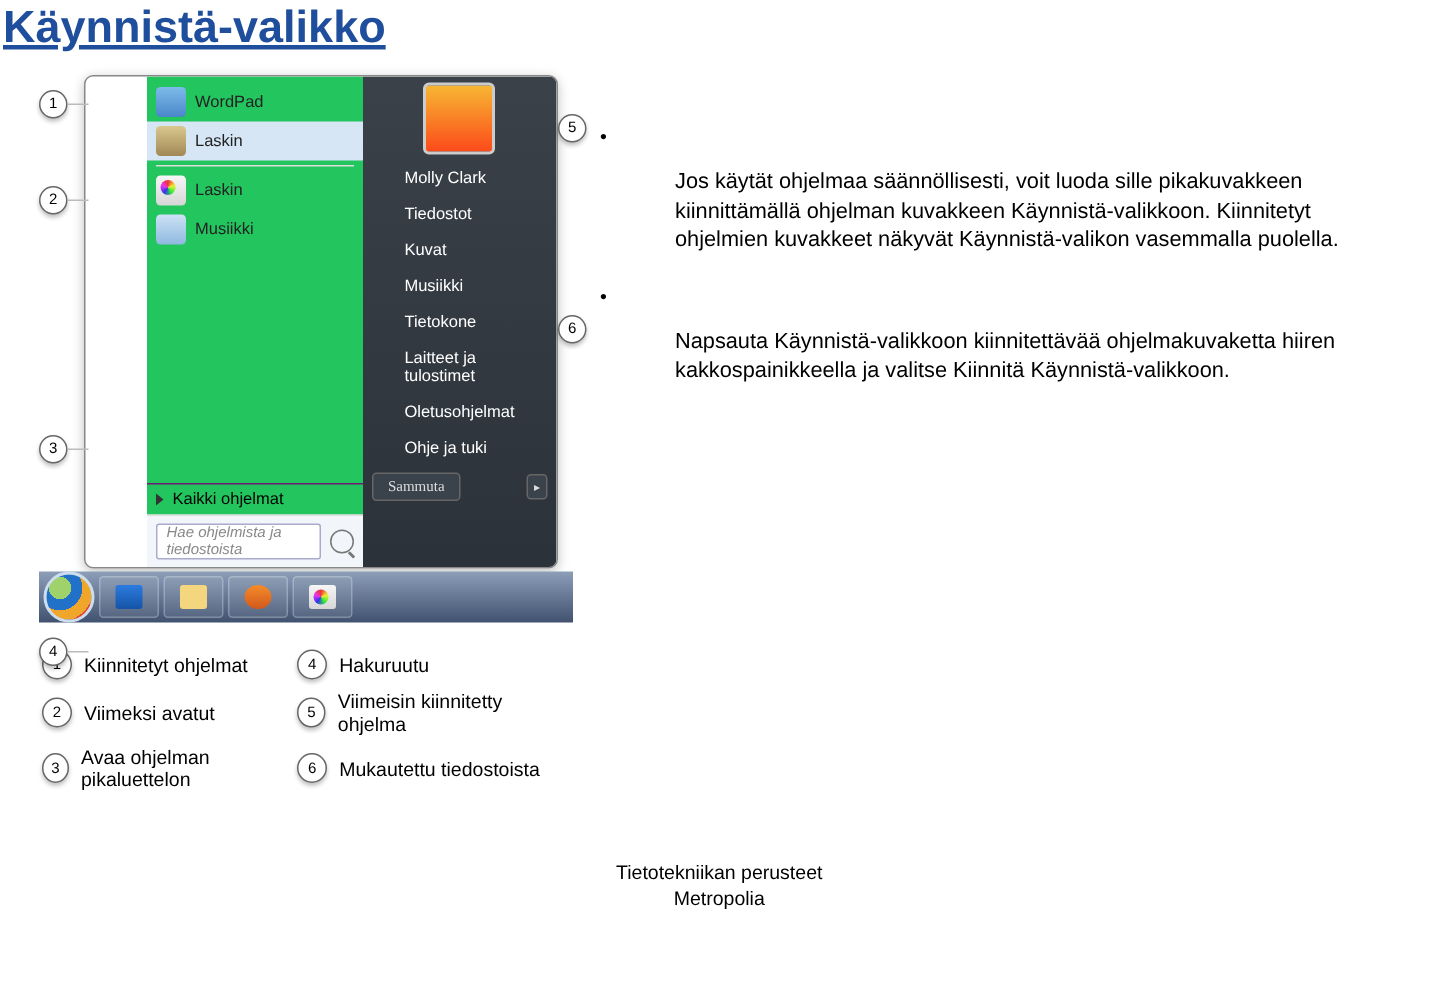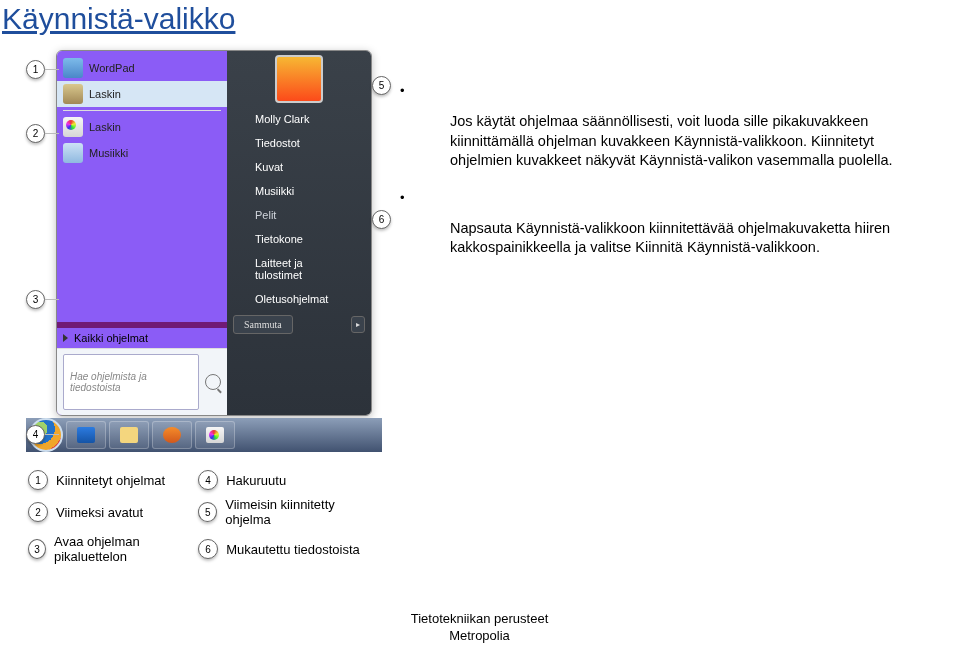--- a/index.html
+++ b/index.html
@@ -5,21 +5,21 @@
   body {
     margin: 0;
     padding: 0;
     font-family: Arial, sans-serif;
     background: #fff;
     width: 959px;
   }
   .page-title {
     color: #1f4e9c;
     font-size: 30px;
-    font-weight: normal;
+    font-weight: bold;
     text-decoration: underline;
     margin: 2px 0 0 2px;
   }
   .main-layout {
     display: flex;
     padding: 14px 0 0 26px;
   }
   .left-col {
     width: 350px;
   }
@@ -55,22 +55,23 @@
     border: 1px solid #888;
     border-radius: 6px;
     overflow: hidden;
     width: 314px;
     margin-left: 30px;
     box-shadow: 0 2px 8px rgba(0,0,0,0.25);
     font-size: 11px;
   }
   .sm-left {
     width: 170px;
-    background: #8b5cf6;
+    background: #22c55e;
     padding: 4px 0 0 0;
+    margin-left: 41px;
   }
   .sm-right {
     width: 144px;
     background: linear-gradient(#3a4149, #2c323a);
     color: #fff;
   }
   .sm-icon {
     width: 20px;
     height: 20px;
     border-radius: 3px;
@@ -85,21 +86,21 @@
     color: #222;
   }
   .sm-sep {
     border-top: 1px solid #ddd;
     margin: 3px 6px 3px 6px;
   }
   .sm-footer {
     display: flex;
     align-items: center;
     padding: 4px 6px;
-    border-top: 6px solid #701a75;
+    border-top: 1px solid #701a75;
   }
   .sm-footer .arrow {
     width: 0;
     height: 0;
     border-top: 4px solid transparent;
     border-bottom: 4px solid transparent;
     border-left: 5px solid #333;
     margin-right: 6px;
   }
   .sm-search {
@@ -107,21 +108,21 @@
     align-items: center;
     padding: 5px 6px;
     background: #f2f5f9;
     border-top: 1px solid #ddd;
   }
   .sm-search-box {
     flex: 1;
     background: #fff;
     border: 1px solid #aac;
     border-radius: 2px;
-    padding: 16px 6px;
+    padding: 0 6px;
     font-style: italic;
     color: #888;
     font-size: 10px;
   }
   .sm-search-ico {
     width: 14px;
     height: 14px;
     border: 1.5px solid #777;
     border-radius: 50%;
     position: relative;
@@ -351,24 +352,24 @@
           </div>
         </div>
         <div class="sm-right">
           <div class="sm-right-avatar">
             <div class="avatar-frame"></div>
           </div>
           <div class="sm-r-item">Molly Clark</div>
           <div class="sm-r-item">Tiedostot</div>
           <div class="sm-r-item">Kuvat</div>
           <div class="sm-r-item">Musiikki</div>
-          <div class="sm-r-item light">Pelit</div>
           <div class="sm-r-item">Tietokone</div>
           <div class="sm-r-item">Laitteet ja tulostimet</div>
           <div class="sm-r-item">Oletusohjelmat</div>
+          <div class="sm-r-item">Ohje ja tuki</div>
           <div class="sm-r-bottom">
             <span class="sammuta-btn">Sammuta</span>
             <span class="sammuta-arrow">▸</span>
           </div>
         </div>
       </div>
 
       <div class="taskbar">
         <div class="tb-start"></div>
         <div class="tb-item">

